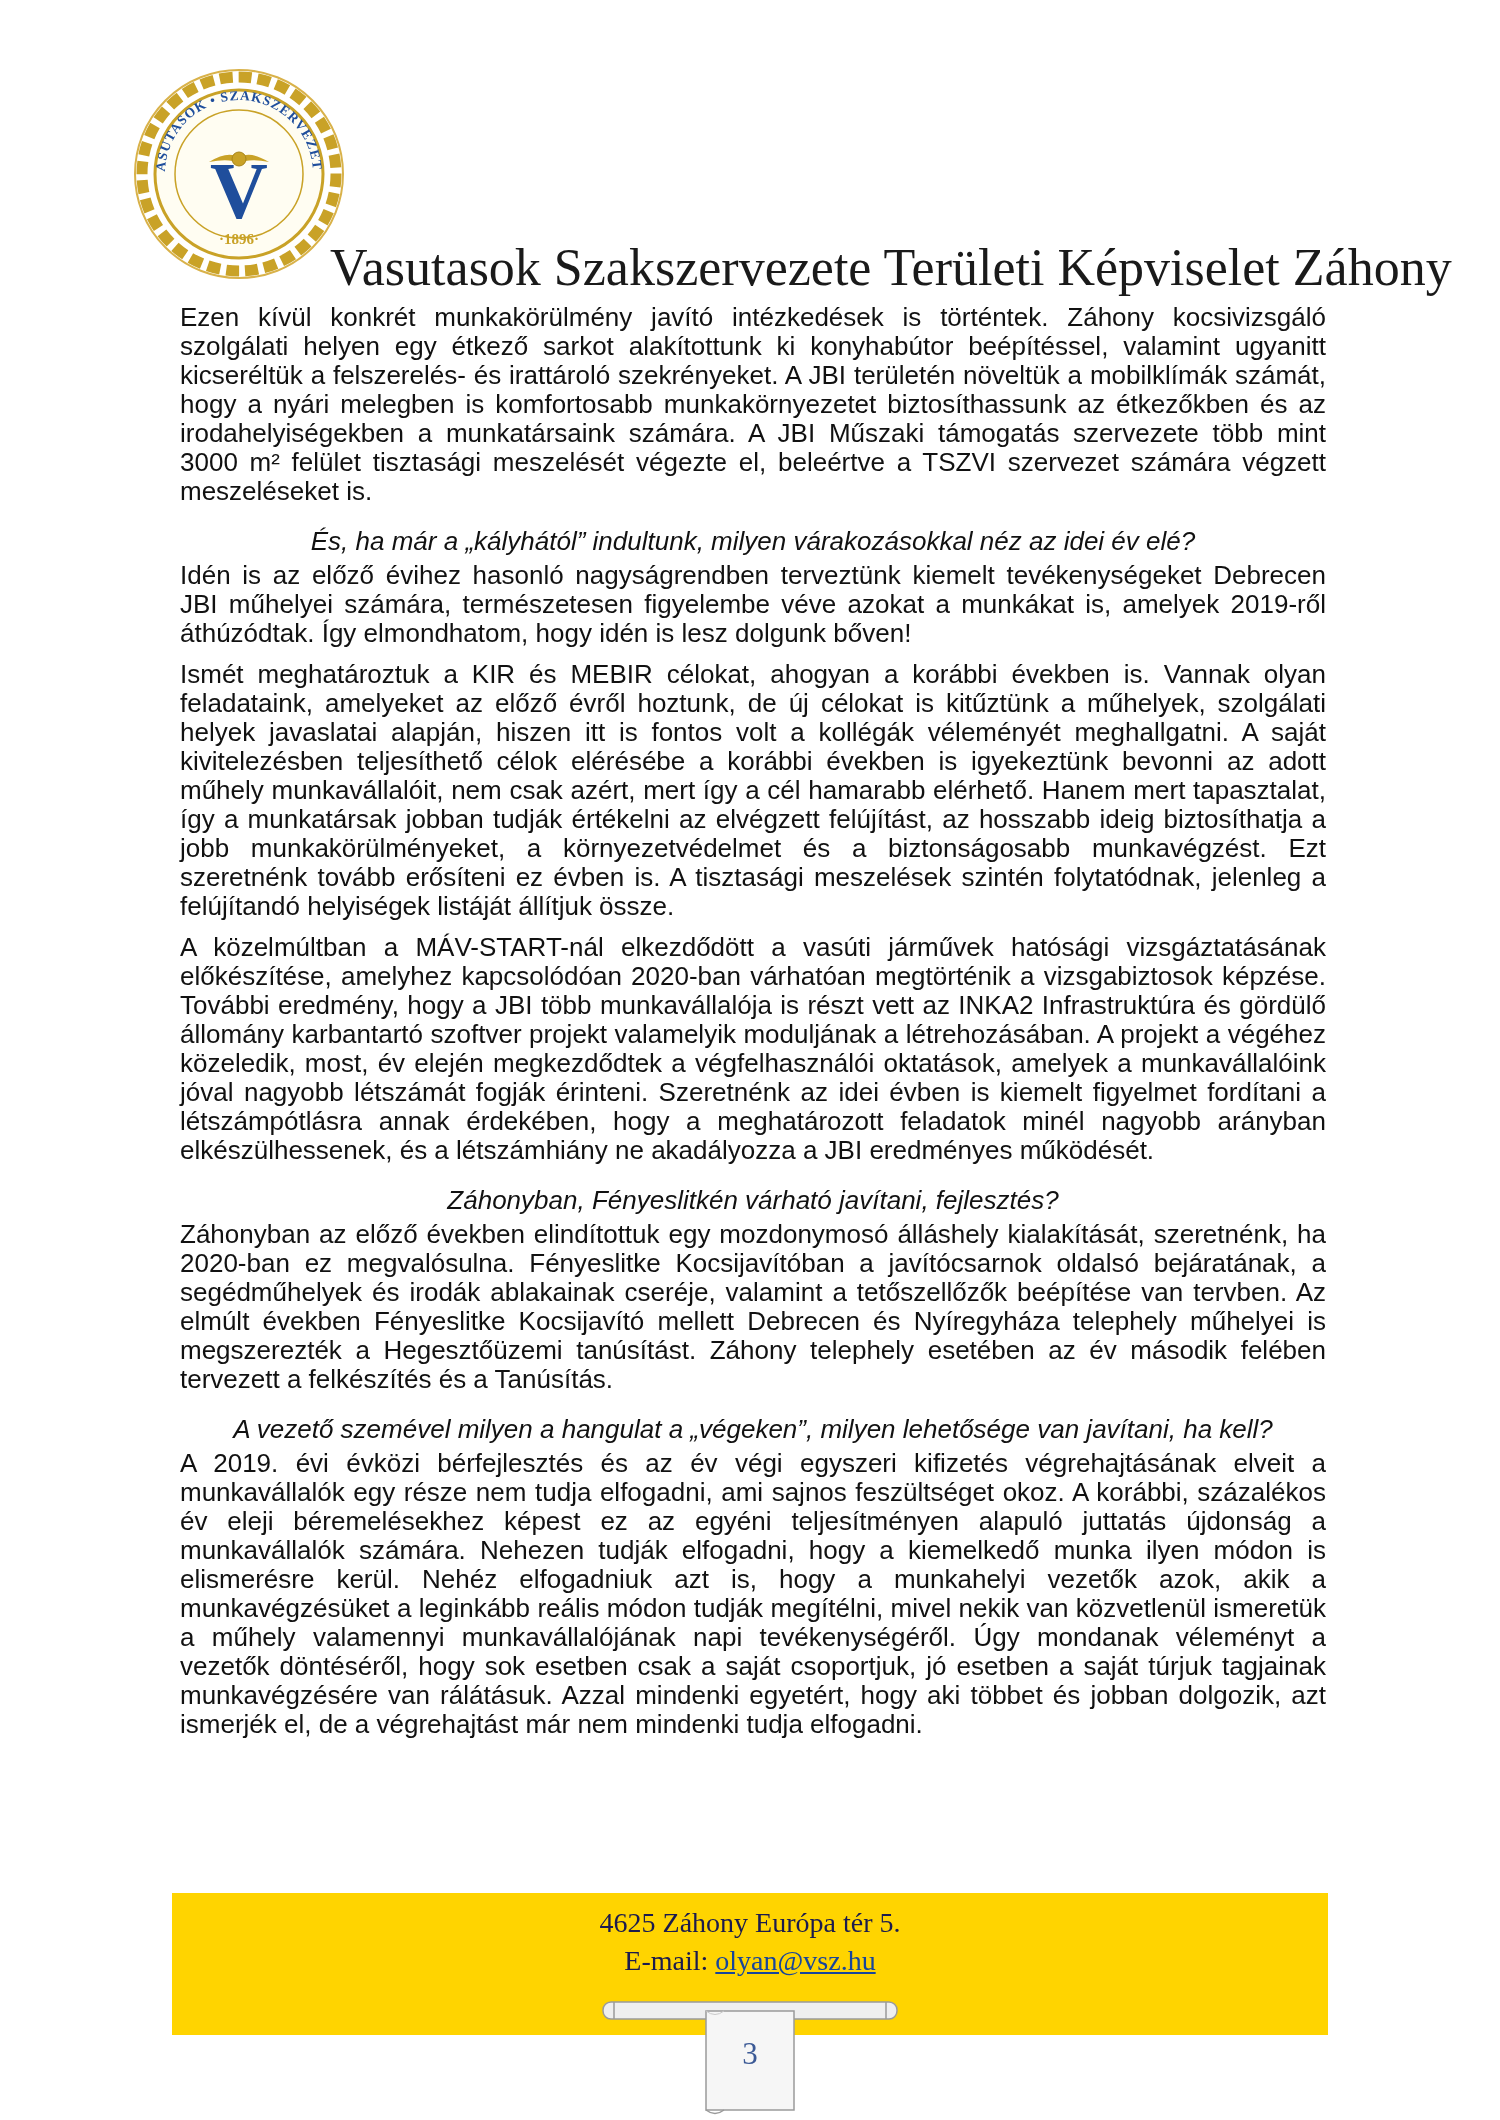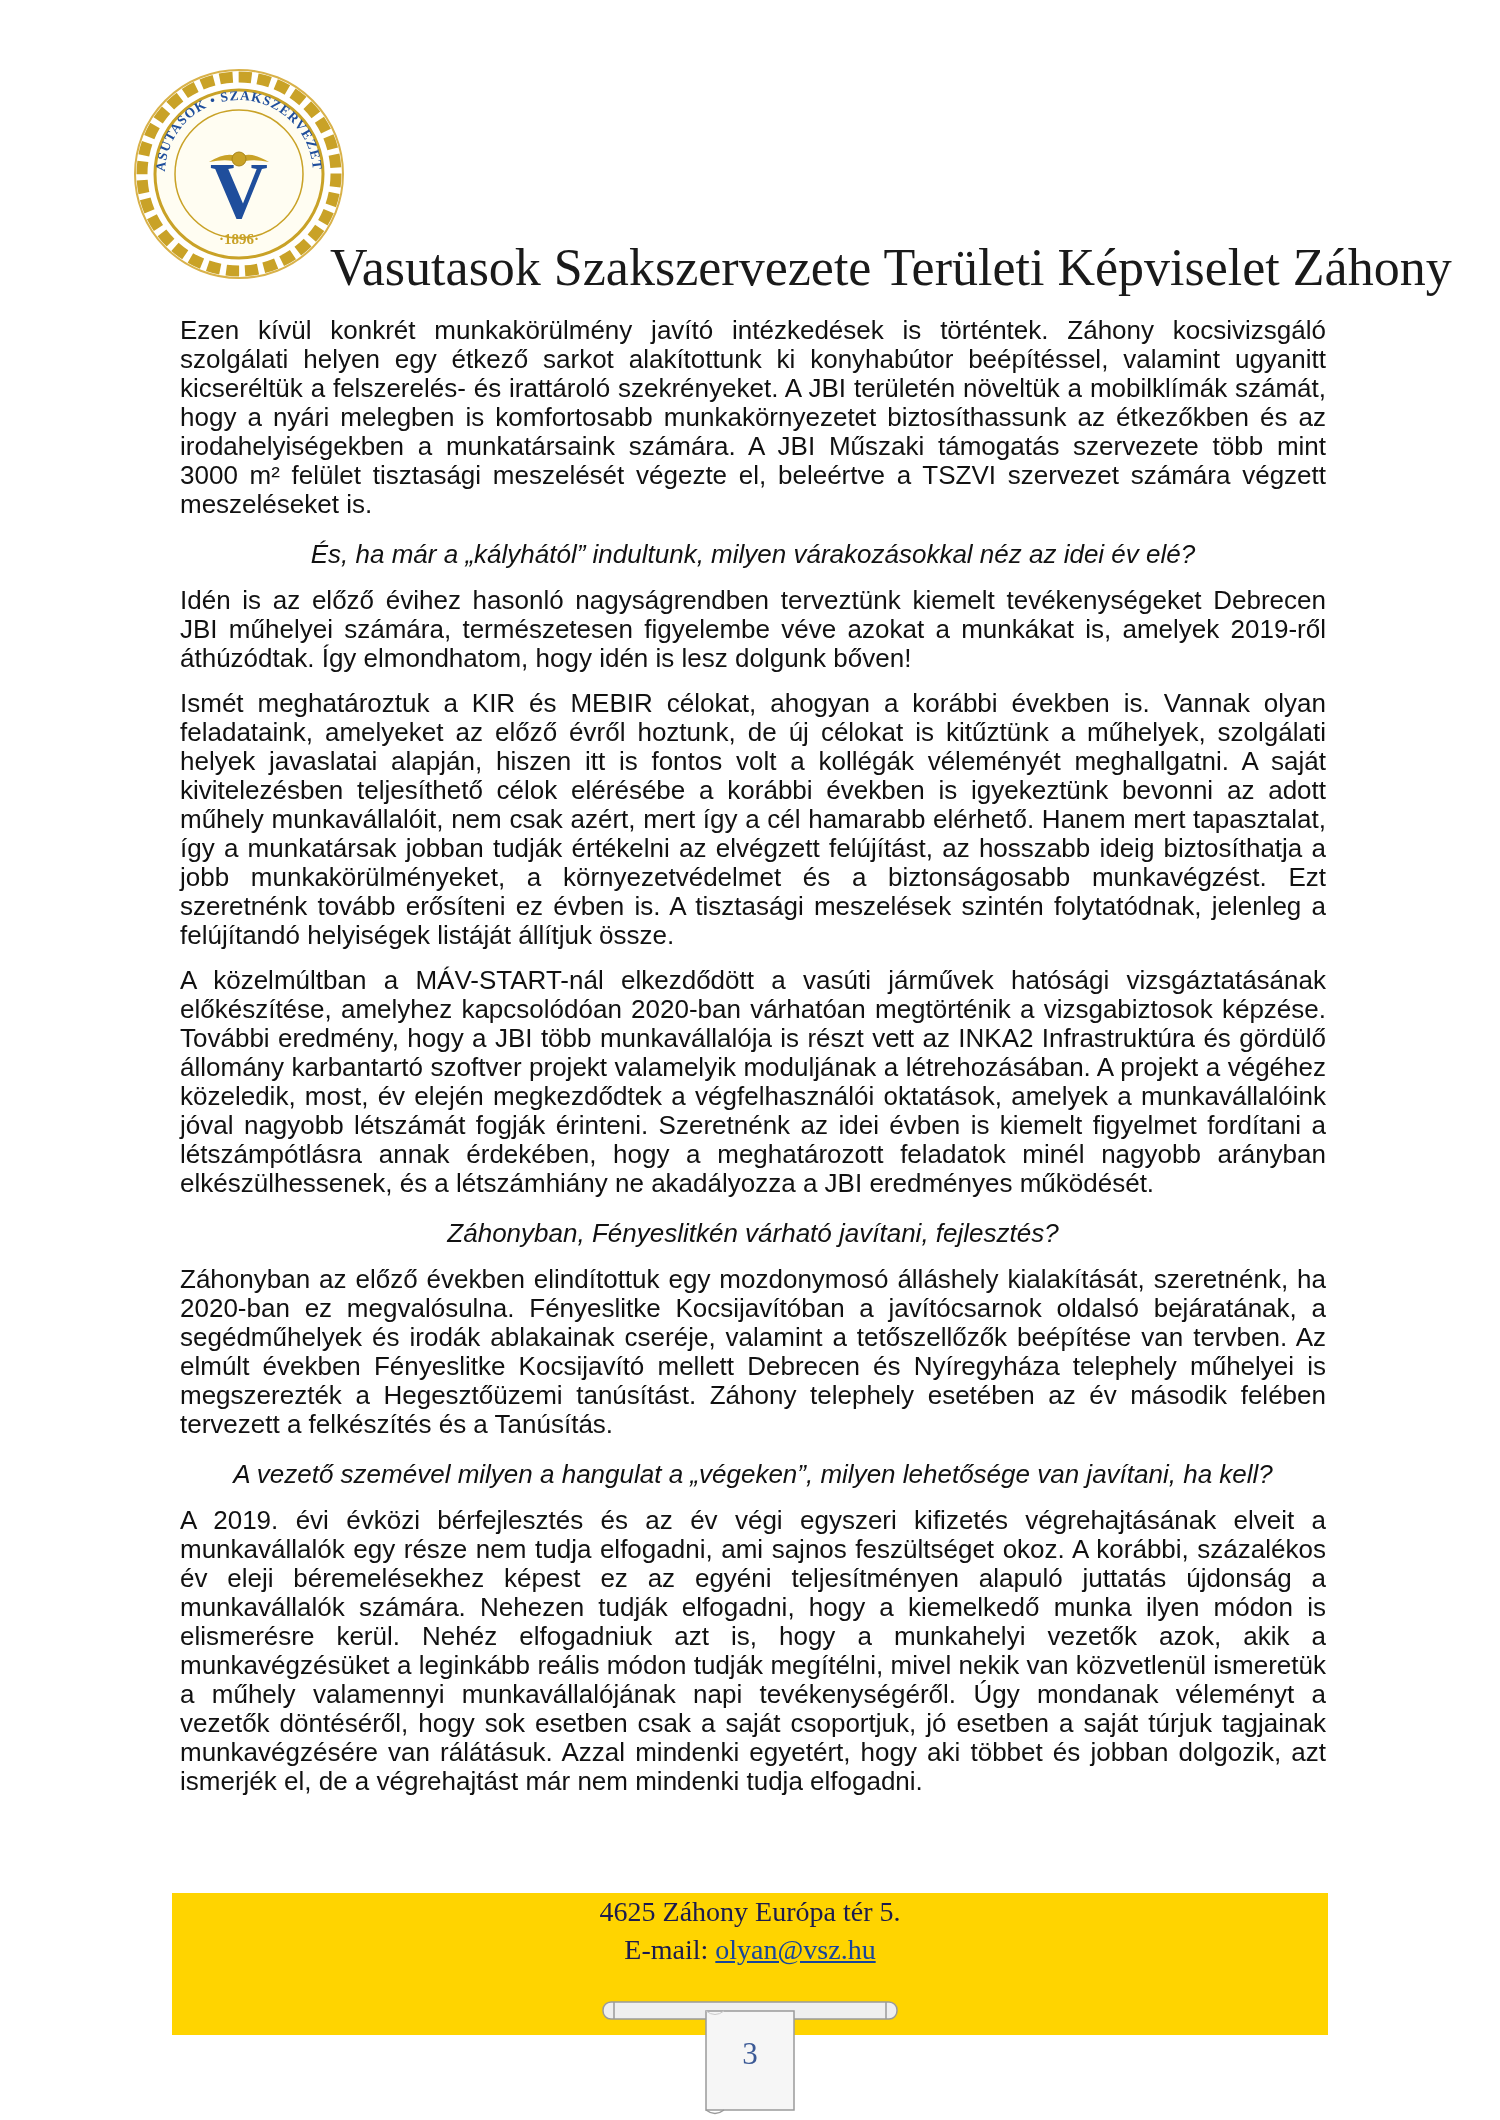--- a/index.html
+++ b/index.html
@@ -39,21 +39,21 @@
   .body-text {
     position: absolute;
     top: 300px;
     left: 180px;
     width: 1146px;
     font-size: 26px;
     line-height: 29px;
     text-align: justify;
     color: #111111;
   }
-  .body-text p { margin: 16px 0 12px 0; }
+  .body-text p { margin: 3px 0 12px 0; }
   .section-heading {
     font-style: italic;
     font-weight: normal;
     font-size: 26px;
     line-height: 31px;
     margin: 20px 0 4px 0;
     text-align: center;
     color: #111111;
   }
 
@@ -63,20 +63,21 @@
     left: 172px;
     top: 1893px;
     width: 1156px;
     height: 142px;
     background: #FFD400;
     text-align: center;
     font-family: "Liberation Serif", serif;
     font-size: 28px;
     line-height: 38px;
     color: #1b1b4e;
+    padding-top: 11px;
   }
   .footer .email-link {
     text-decoration: underline;
     color: #17459c;
     cursor: pointer;
   }
 
   
   .page-scroll {
     position: absolute;

